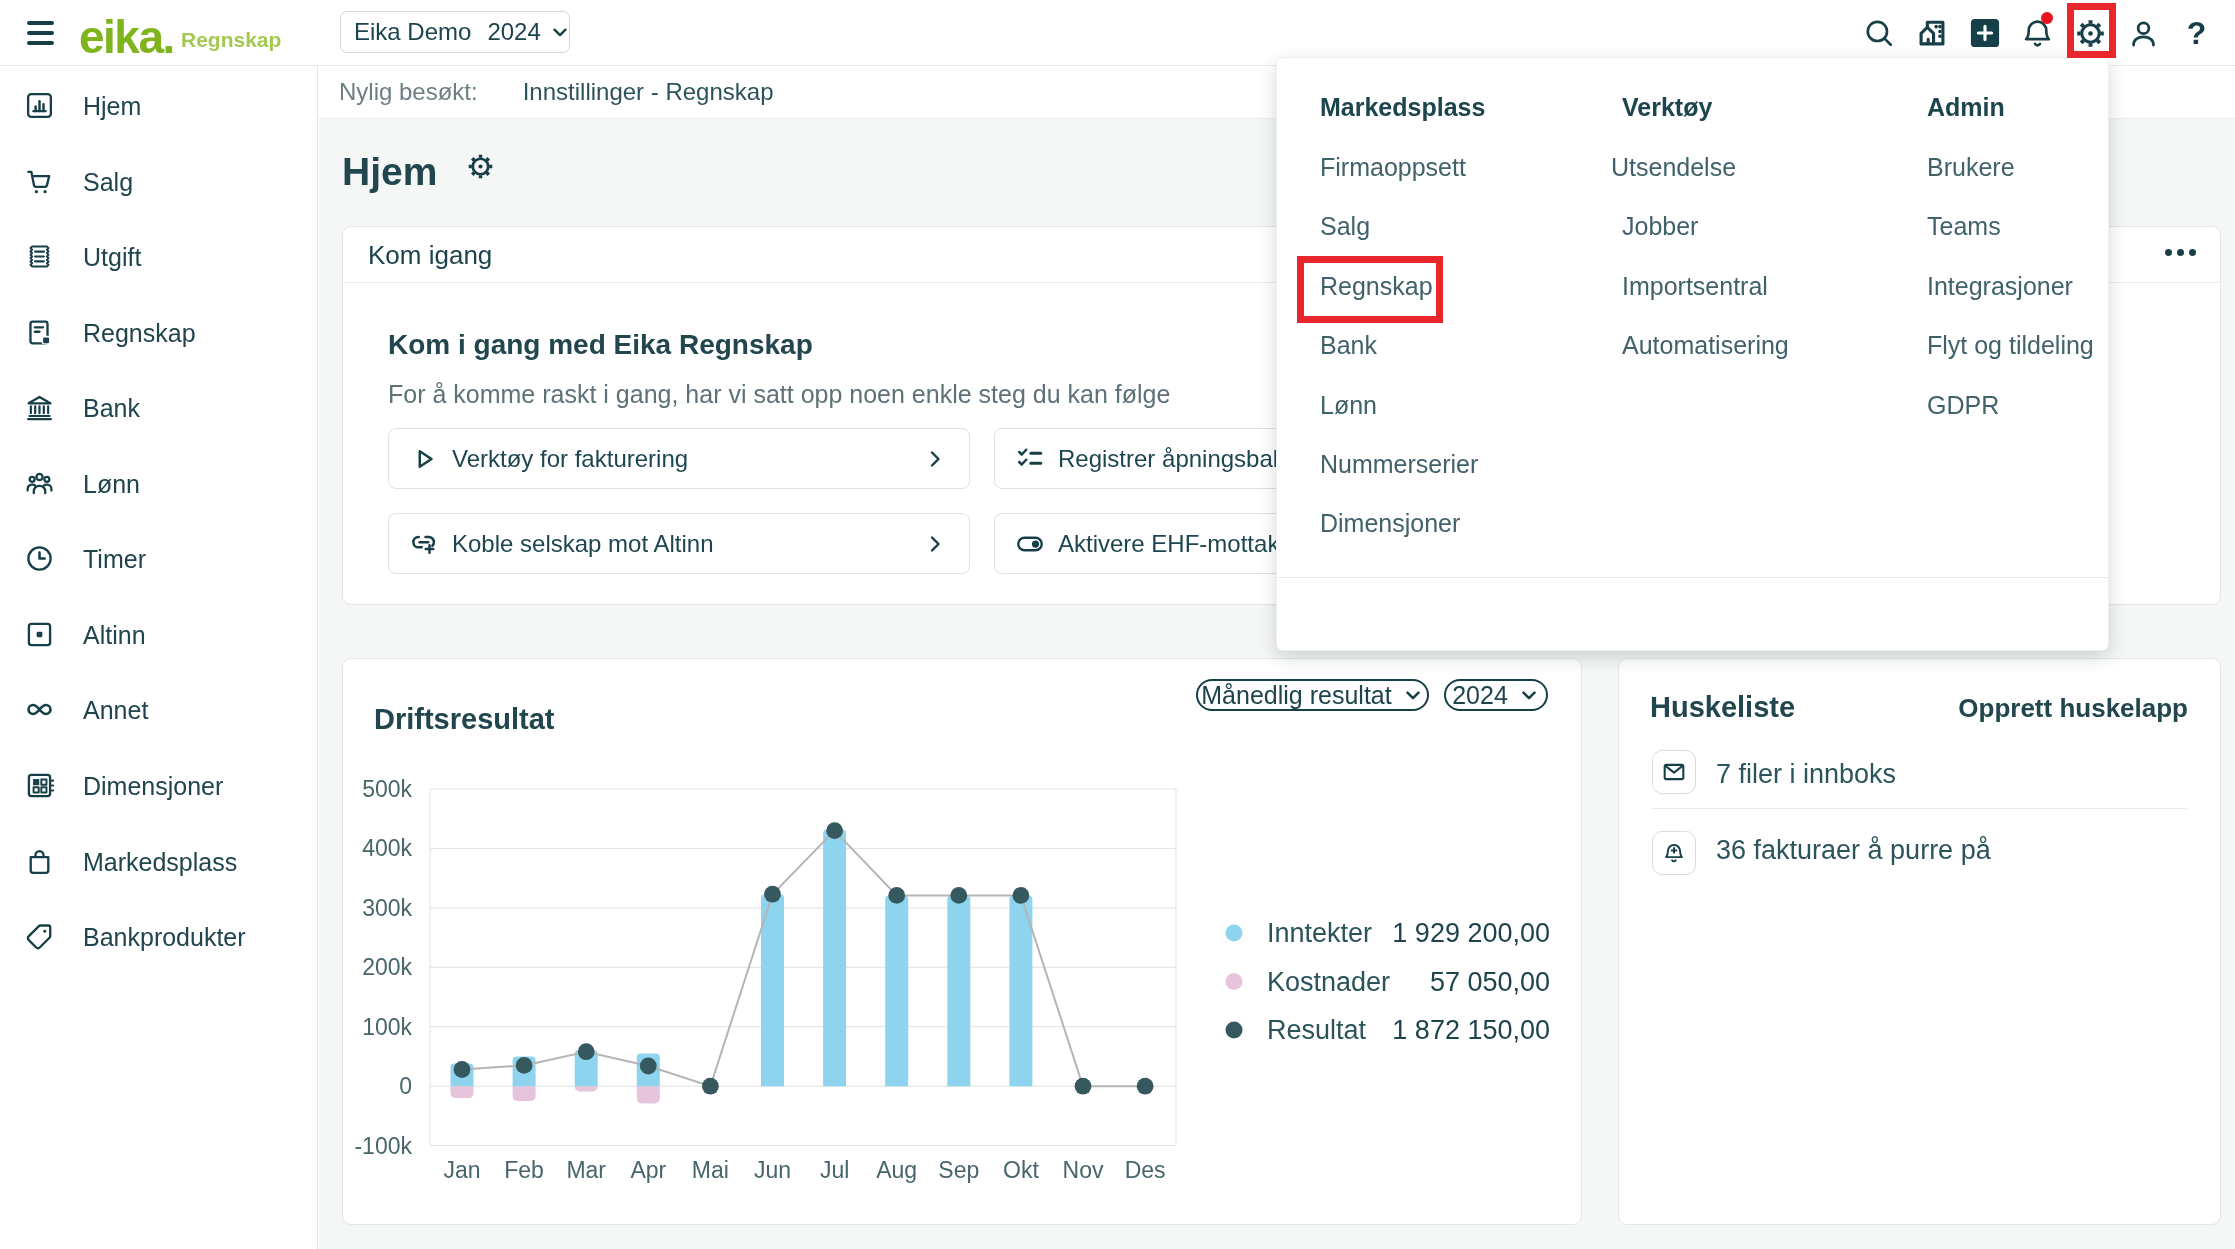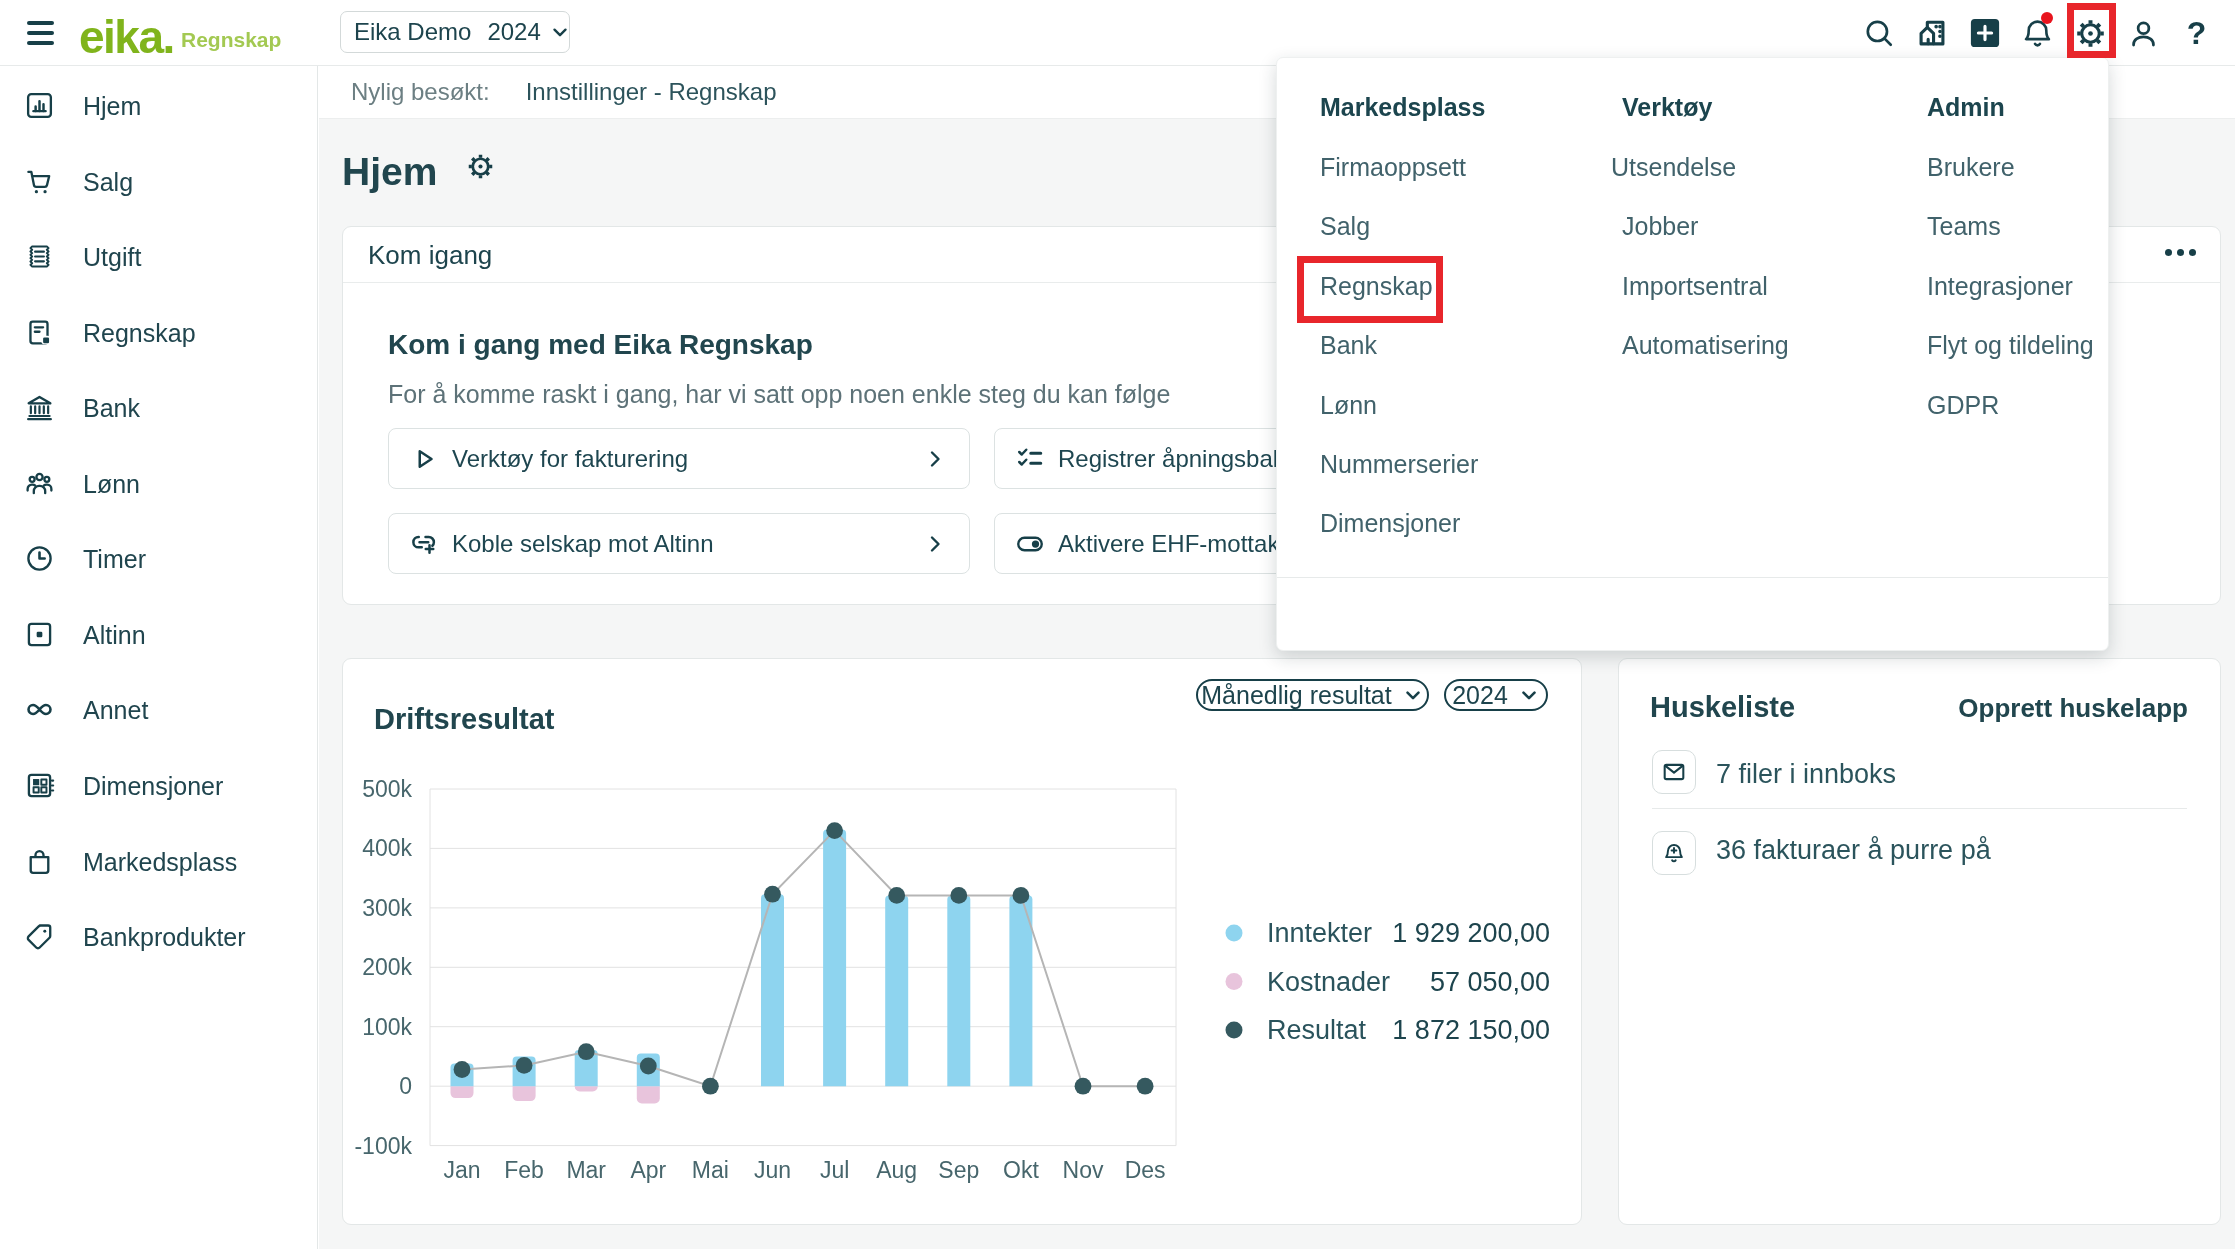--- a/index.html
+++ b/index.html
@@ -14,22 +14,22 @@
 .tic{width:53px;display:flex;justify-content:center;position:relative}
 .qmark{font-size:32px;font-weight:bold;color:#173f48;font-family:"Liberation Sans",sans-serif}
 .reddot{position:absolute;right:11px;top:-5px;width:12px;height:12px;border-radius:50%;background:#e8141e}
 .sidebar{position:absolute;left:0;top:66px;width:318px;height:1183px;background:#fff;border-right:1px solid #e3e7e7;z-index:2}
 .sitem{position:absolute;left:0;height:40px;display:flex;align-items:center}
 .sic{position:absolute;left:24px;top:4px}
 .slab{position:absolute;left:83px;font-size:25px;color:#20454e;white-space:nowrap}
 .content{position:absolute;left:319px;top:66px;width:1916px;height:1183px;background:#f5f6f6}
 .crumb{position:absolute;left:0;top:0;width:1916px;height:53px;background:#fff;border-bottom:1px solid #eceeee}
 .crumb{display:flex;align-items:center}
-.crumb .c1{margin-left:32px;font-size:24px;color:#6c7f83}
-.crumb .c2{margin-left:36px;font-size:24px;color:#2c535b}
+.crumb .c1{margin-left:20px;font-size:24px;color:#6c7f83}
+.crumb .c2{margin-left:45px;font-size:24px;color:#2c535b}
 .h1{position:absolute;left:23px;top:84px;font-size:39px;font-weight:bold;color:#21464e}
 .h1 svg{margin-left:17px;position:relative;top:-3px}
 .card{position:absolute;background:#fff;border:1px solid #e3e7e7;border-radius:9px}
 #kom{left:23px;top:160px;width:1879px;height:379px}
 .komhead{position:absolute;left:0;top:0;width:100%;height:56px;border-bottom:1px solid #e9ecec;
  font-size:26px;color:#1d444d;line-height:56px;padding-left:25px}
 .dots3{position:absolute;right:24px;top:22px;display:flex;gap:5px}
 .dots3 i{width:7px;height:7px;border-radius:50%;background:#173f48}
 .komh2{position:absolute;left:45px;top:102px;font-size:28px;font-weight:bold;color:#21464e}
 .kompara{position:absolute;left:45px;top:153px;font-size:25px;color:#5d7278}

